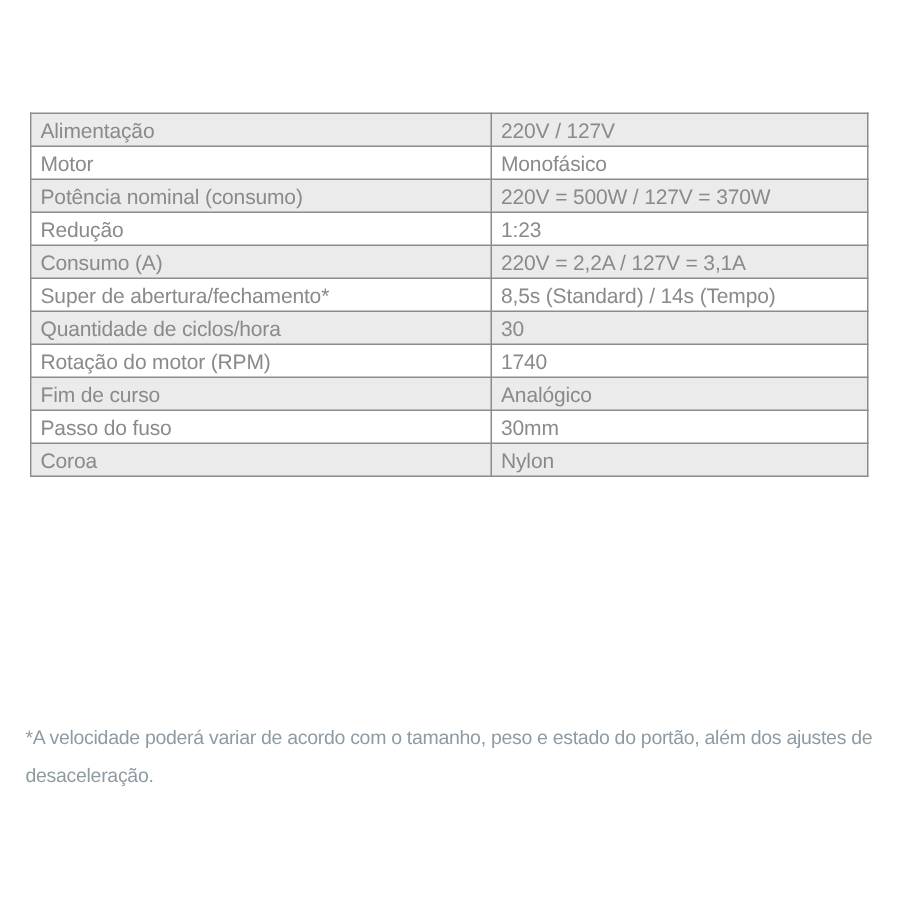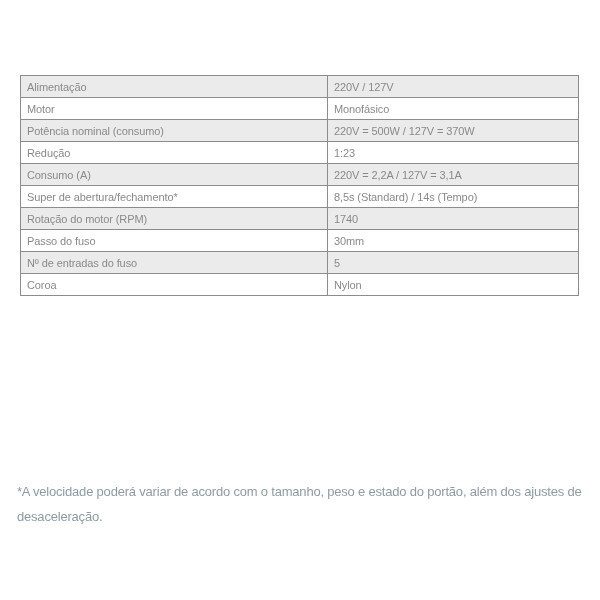--- a/index.html
+++ b/index.html
@@ -21,21 +21,21 @@
     top: 75px;
     width: 558px;
     border-collapse: collapse;
     table-layout: fixed;
     border: 1px solid var(--outer-border, #6e6e6e);
   }
   table.spec-table td {
     border: 1px solid var(--border, #8c8c8c);
     height: 21px;
     padding: 0 6px;
-    font-size: 11px;
+    font-size: 14px;
     font-weight: 400;
     color: var(--cell-text, #8a8a8a);
     background: var(--row-bg, #ffffff);
     white-space: nowrap;
     overflow: hidden;
     letter-spacing: -0.1px;
   }
   table.spec-table col.c1 { width: 307px; }
   table.spec-table col.c2 { width: 251px; }
   table.spec-table tbody tr:nth-child(odd) td {
@@ -87,40 +87,44 @@
     <tr>
       <td>Consumo (A)</td>
       <td>220V = 2,2A / 127V = 3,1A</td>
     </tr>
 
     <tr>
       <td>Super de abertura/fechamento*</td>
       <td>8,5s (Standard) / 14s (Tempo)</td>
     </tr>
 
+    <tr>
+      <td>Quantidade de ciclos/hora</td>
+      <td>30</td>
+    </tr>
 
 
     <tr>
       <td>Rotação do motor (RPM)</td>
       <td>1740</td>
     </tr>
 
 
+    <tr>
+      <td>Fim de curso</td>
+      <td>Analógico</td>
+    </tr>
 
 
     <tr>
       <td>Passo do fuso</td>
       <td>30mm</td>
     </tr>
 
 
-    <tr>
-      <td>Nº de entradas do fuso</td>
-      <td>5</td>
-    </tr>
 
 
     <tr>
       <td>Coroa</td>
       <td>Nylon</td>
     </tr>
   </tbody>
   </table>
 
   <div class="footnote">*A velocidade poderá variar de acordo com o tamanho, peso e estado do portão, além dos ajustes de desaceleração.</div>

